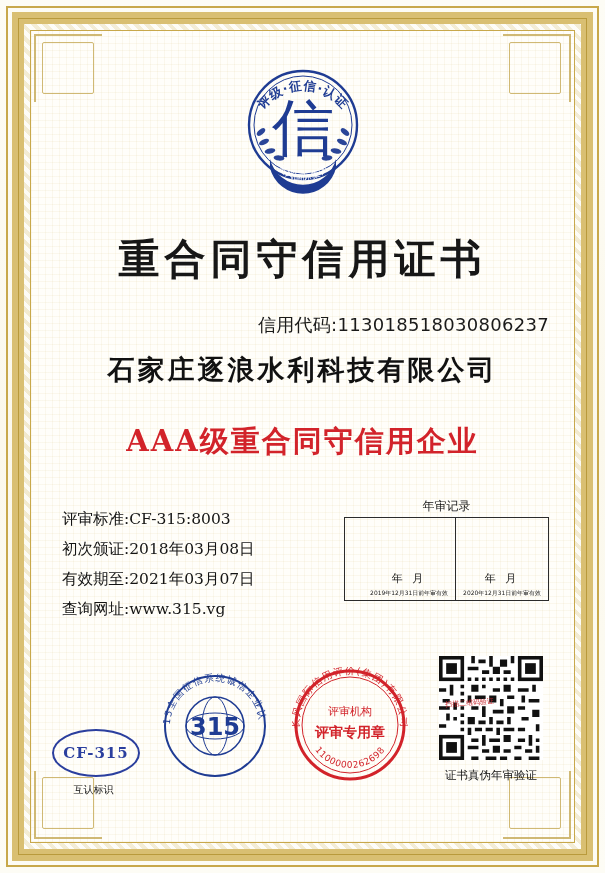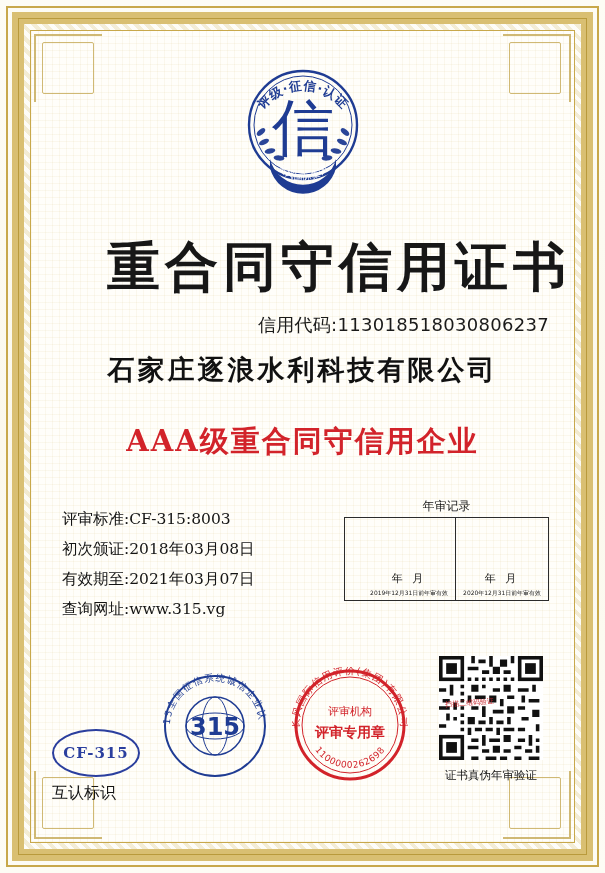--- a/index.html
+++ b/index.html
@@ -66,22 +66,22 @@
   }
   
   .emblem{
     position:absolute;left:50%;top:22px;transform:translateX(-50%);
     width:138px;height:138px;
   }
   .emblem svg{display:block;}
 
   .main-title{
     position:absolute;left:0;right:0;top:198px;
-    text-align:right;
-    font-size:53px;
+    text-align:center;
+    font-size:41px;
     letter-spacing:5px;
     font-weight:bold;
     color:#171717;
     font-family:"DejaVu Sans", sans-serif;
   }
   .code-line{
     position:absolute;right:22px;top:254px;
     font-size:18px;color:#1a1a1a;
     font-family:"DejaVu Sans", sans-serif;
     letter-spacing:.3px;
@@ -149,21 +149,21 @@
     width:83px;height:48px;
   }
   .seal-cf .oval{
     width:84px;height:44px;border:2px solid #2b3f9e;border-radius:50%;
     display:flex;align-items:center;justify-content:center;
     color:#2b3f9e;font-size:15px;font-weight:bold;
     font-family:"DejaVu Serif", serif;
     letter-spacing:1px;
   }
   .cap{
-    font-size:16px;color:#141414;
+    text-align:center;font-size:10px;color:#141414;
     font-family:"DejaVu Sans", sans-serif;
     margin-top:6px;
   }
   .seal-round{
     position:absolute;left:128px;bottom:42px;width:106px;height:106px;
   }
   .seal-red{
     position:absolute;left:258px;bottom:38px;width:116px;height:116px;
   }
   .qr-wrap{

